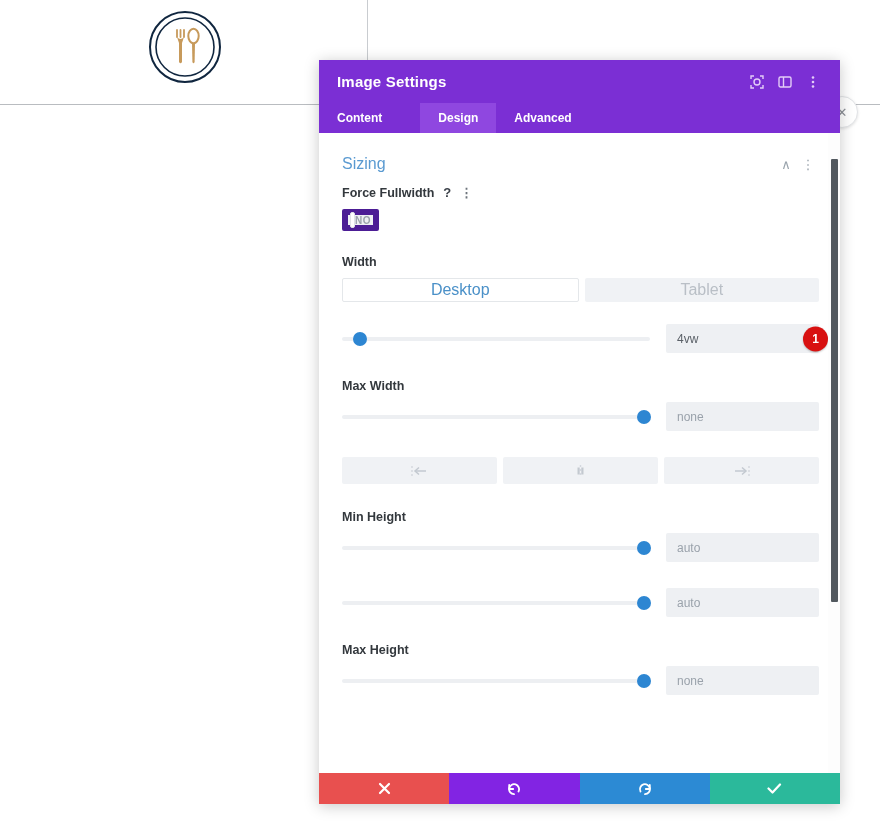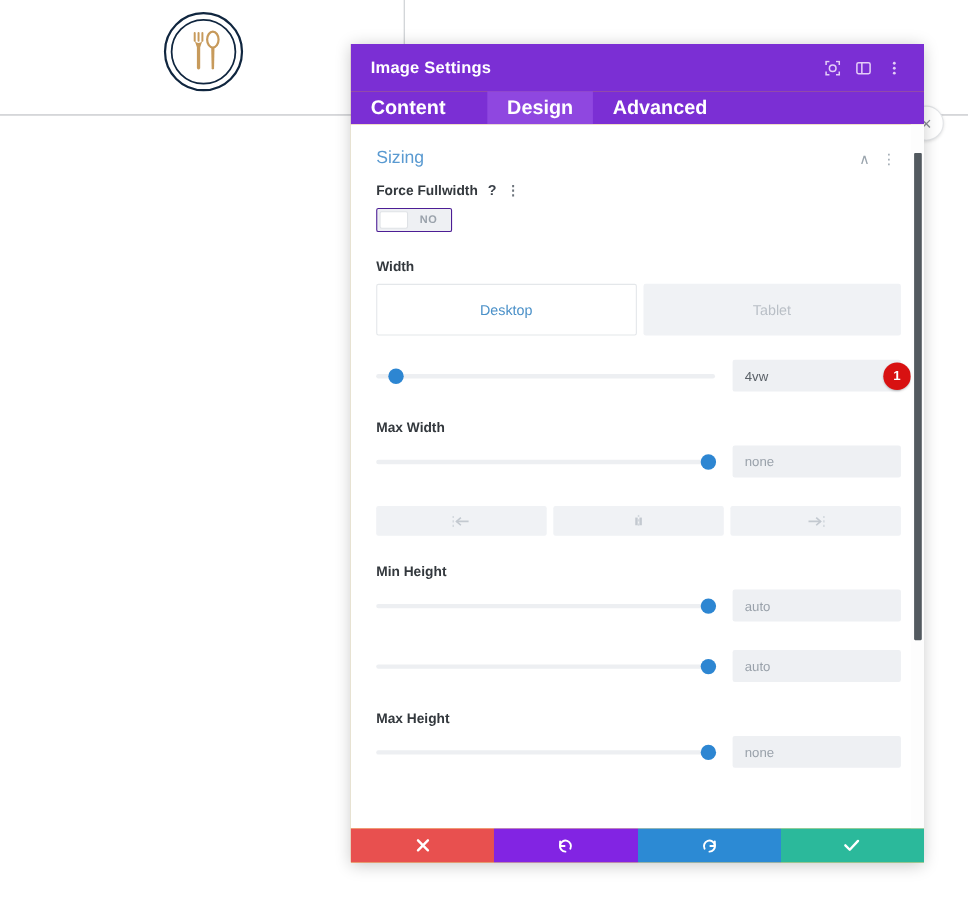--- a/index.html
+++ b/index.html
@@ -31,23 +31,23 @@
     position: absolute; left: 826px; top: 96px;
     width: 32px; height: 32px; border-radius: 50%;
     background: #ffffff; border: 1px solid #e2e4e7;
     display: flex; align-items: center; justify-content: center;
     color: #8b8f96; z-index: 5;
     box-shadow: 0 1px 3px rgba(0,0,0,.12);
   }
 
   
   #modal {
-    position: absolute; left: 319px; top: 40px;
+    position: absolute; left: 319px; top: 60px;
     width: 521px; height: 744px;
-    background: #eab308; z-index: 10;
+    background: #4d7c0f; z-index: 10;
     display: flex; flex-direction: column;
     box-shadow: 0 2px 14px rgba(0,0,0,.22);
     font-size: 13px;
   }
 
   
   #modal-header {
     height: 43px; background: #7b2fd4;
     display: flex; align-items: center; padding: 0 14px 0 18px;
     flex: 0 0 auto;
@@ -60,21 +60,21 @@
     width: 26px; height: 26px; display: flex; align-items: center;
     justify-content: center; color: #e3cdf7; margin-left: 2px;
   }
 
   
   #modal-tabs {
     height: 30px; background: #7b2fd4; display: flex; flex: 0 0 auto;
   }
   .tab {
     display: flex; align-items: center; justify-content: center;
-    color: #fff; font-size: 18px; font-weight: bold;
+    color: #fff; font-size: 12px; font-weight: bold;
     padding: 0 18px; height: 100%;
   }
   .tab.active { background: #8f47e0; margin-left: 20px; }
 
   
   #modal-body {
     flex: 1 1 auto; position: relative; overflow: hidden; background: #fff;
   }
   #scroll-area { position: absolute; inset: 0; }
 
@@ -103,38 +103,38 @@
     font-size: 12.5px; color: #33383d; font-weight: bold;
     margin-bottom: 9px; display: flex; align-items: center;
   }
   .lbl-help {
     margin-left: 9px; font-weight: bold; color: #3b4149; font-size: 13px;
   }
   .lbl-dots { margin-left: 9px; color: #6d747c; }
 
   
   .toggle {
-    display: inline-flex; align-items: center; width: 69px; height: 22px;
-    background: #eef0f3; border: 1px solid #4c1d95; border-radius: 2px;
+    display: inline-flex; align-items: center; width: 37px; height: 22px;
+    background: #eef0f3; border: 6px solid #4c1d95; border-radius: 2px;
     padding: 2px;
   }
   .toggle-knob {
     width: 26px; height: 16px; background: #fff; border: 1px solid #dfe2e6;
     border-radius: 2px;
   }
   .toggle-text {
     flex: 1; text-align: center; font-size: 10px; font-weight: bold;
     color: #9aa2ab; letter-spacing: .5px;
   }
 
   
   .resp-tabs { display: flex; gap: 6px; margin-bottom: 22px; }
   .resp-tab {
-    flex: 1; height: 47px; display: flex; align-items: center;
-    justify-content: center; font-size: 13px; border-radius: 2px;
+    flex: 1; height: 24px; display: flex; align-items: center;
+    justify-content: center; font-size: 16px; border-radius: 2px;
     background: #f0f2f5; color: #b9bfc6;
   }
   .resp-tab.active {
     background: #fff; border: 1px solid #e4e7ea; color: #4a90c8;
   }
 
   
   .slider-row {
     display: flex; align-items: center; gap: 16px; margin-bottom: 24px;
   }

